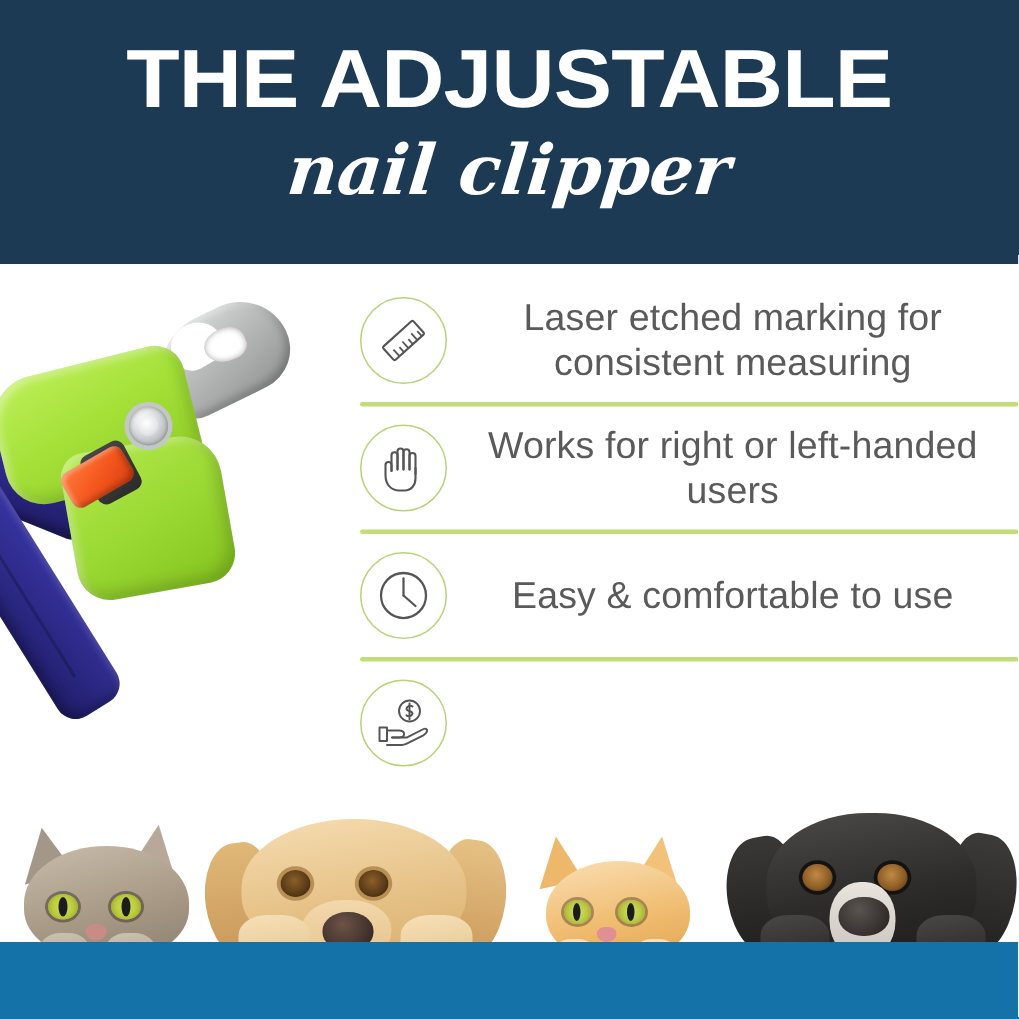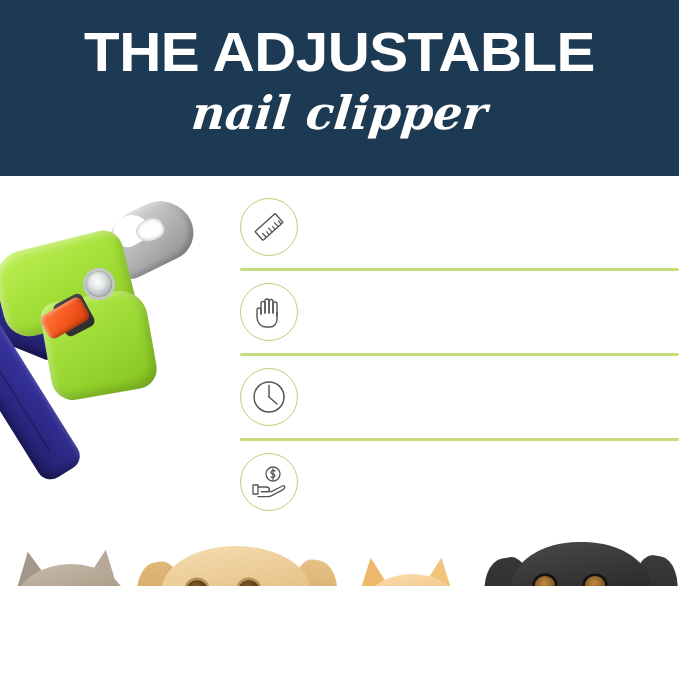--- a/index.html
+++ b/index.html
@@ -6,21 +6,21 @@
   html,body { width:679px; height:679px; }
   body {
     font-family:"Liberation Sans", sans-serif;
     background:#ffffff;
     overflow:hidden;
     position:relative;
   }
   #infographic {
     position:relative;
     width:679px;
-    height:586px;
+    height:679px;
     background:#ffffff;
     overflow:hidden;
   }
 
   
   .header {
     position:absolute; left:0; top:0;
     width:679px; height:176px;
     background:#1d3a54;
     overflow:hidden;
@@ -458,48 +458,51 @@
             <rect x="4.5" y="12" width="27" height="12" rx="1" fill="none" stroke="#555" stroke-width="1.4"></rect>
             <line x1="9" y1="24" x2="9" y2="18" stroke="#555" stroke-width="1.2"></line>
             <line x1="13" y1="24" x2="13" y2="19.5" stroke="#555" stroke-width="1.2"></line>
             <line x1="17" y1="24" x2="17" y2="18" stroke="#555" stroke-width="1.2"></line>
             <line x1="21" y1="24" x2="21" y2="19.5" stroke="#555" stroke-width="1.2"></line>
             <line x1="25" y1="24" x2="25" y2="18" stroke="#555" stroke-width="1.2"></line>
             <line x1="29" y1="24" x2="29" y2="19.5" stroke="#555" stroke-width="1.2"></line>
           </g>
         </svg>
       </div>
+      <div class="feature-text">Laser etched marking for consistent measuring</div>
     </div>
 
     <div class="feature-divider"></div>
 
     <div class="feature-row">
       <div class="feature-icon">
         <svg width="34" height="36" viewBox="0 0 34 36">
           <g fill="none" stroke="#555" stroke-width="1.4" stroke-linecap="round" stroke-linejoin="round">
             <path d="M9 20 V9.5 a2 2 0 0 1 4 0 V19"></path>
             <path d="M13 19 V7 a2 2 0 0 1 4 0 V19"></path>
             <path d="M17 19 V7.5 a2 2 0 0 1 4 0 V19"></path>
             <path d="M21 19 V10 a2 2 0 0 1 4 0 V22"></path>
             <path d="M9 20 V16 a2 2 0 0 0 -4 0 v7 c0 6 4 10 9 10 h4 c4 0 7 -3.5 7 -8 v-7"></path>
           </g>
         </svg>
       </div>
+      <div class="feature-text">Works for right or left-handed users</div>
     </div>
 
     <div class="feature-divider"></div>
 
     <div class="feature-row">
       <div class="feature-icon">
         <svg width="38" height="38" viewBox="0 0 38 38">
           <circle cx="19" cy="19" r="15" fill="none" stroke="#555" stroke-width="1.5"></circle>
           <line x1="19" y1="19" x2="19" y2="7.5" stroke="#555" stroke-width="1.5" stroke-linecap="round"></line>
           <line x1="19" y1="19" x2="27" y2="26" stroke="#555" stroke-width="1.5" stroke-linecap="round"></line>
         </svg>
       </div>
+      <div class="feature-text">Easy &amp; comfortable to use</div>
     </div>
 
     <div class="feature-divider"></div>
 
     <div class="feature-row">
       <div class="feature-icon">
         <svg width="40" height="36" viewBox="0 0 40 36">
           <g fill="none" stroke="#555" stroke-width="1.3" stroke-linecap="round" stroke-linejoin="round">
             <circle cx="24" cy="10" r="7"></circle>
             <path d="M26 7 a2.6 2.6 0 0 0 -4 1.4 c0 2.4 4 1.2 4 3.3 a2.6 2.6 0 0 1 -4 1.2"></path>

